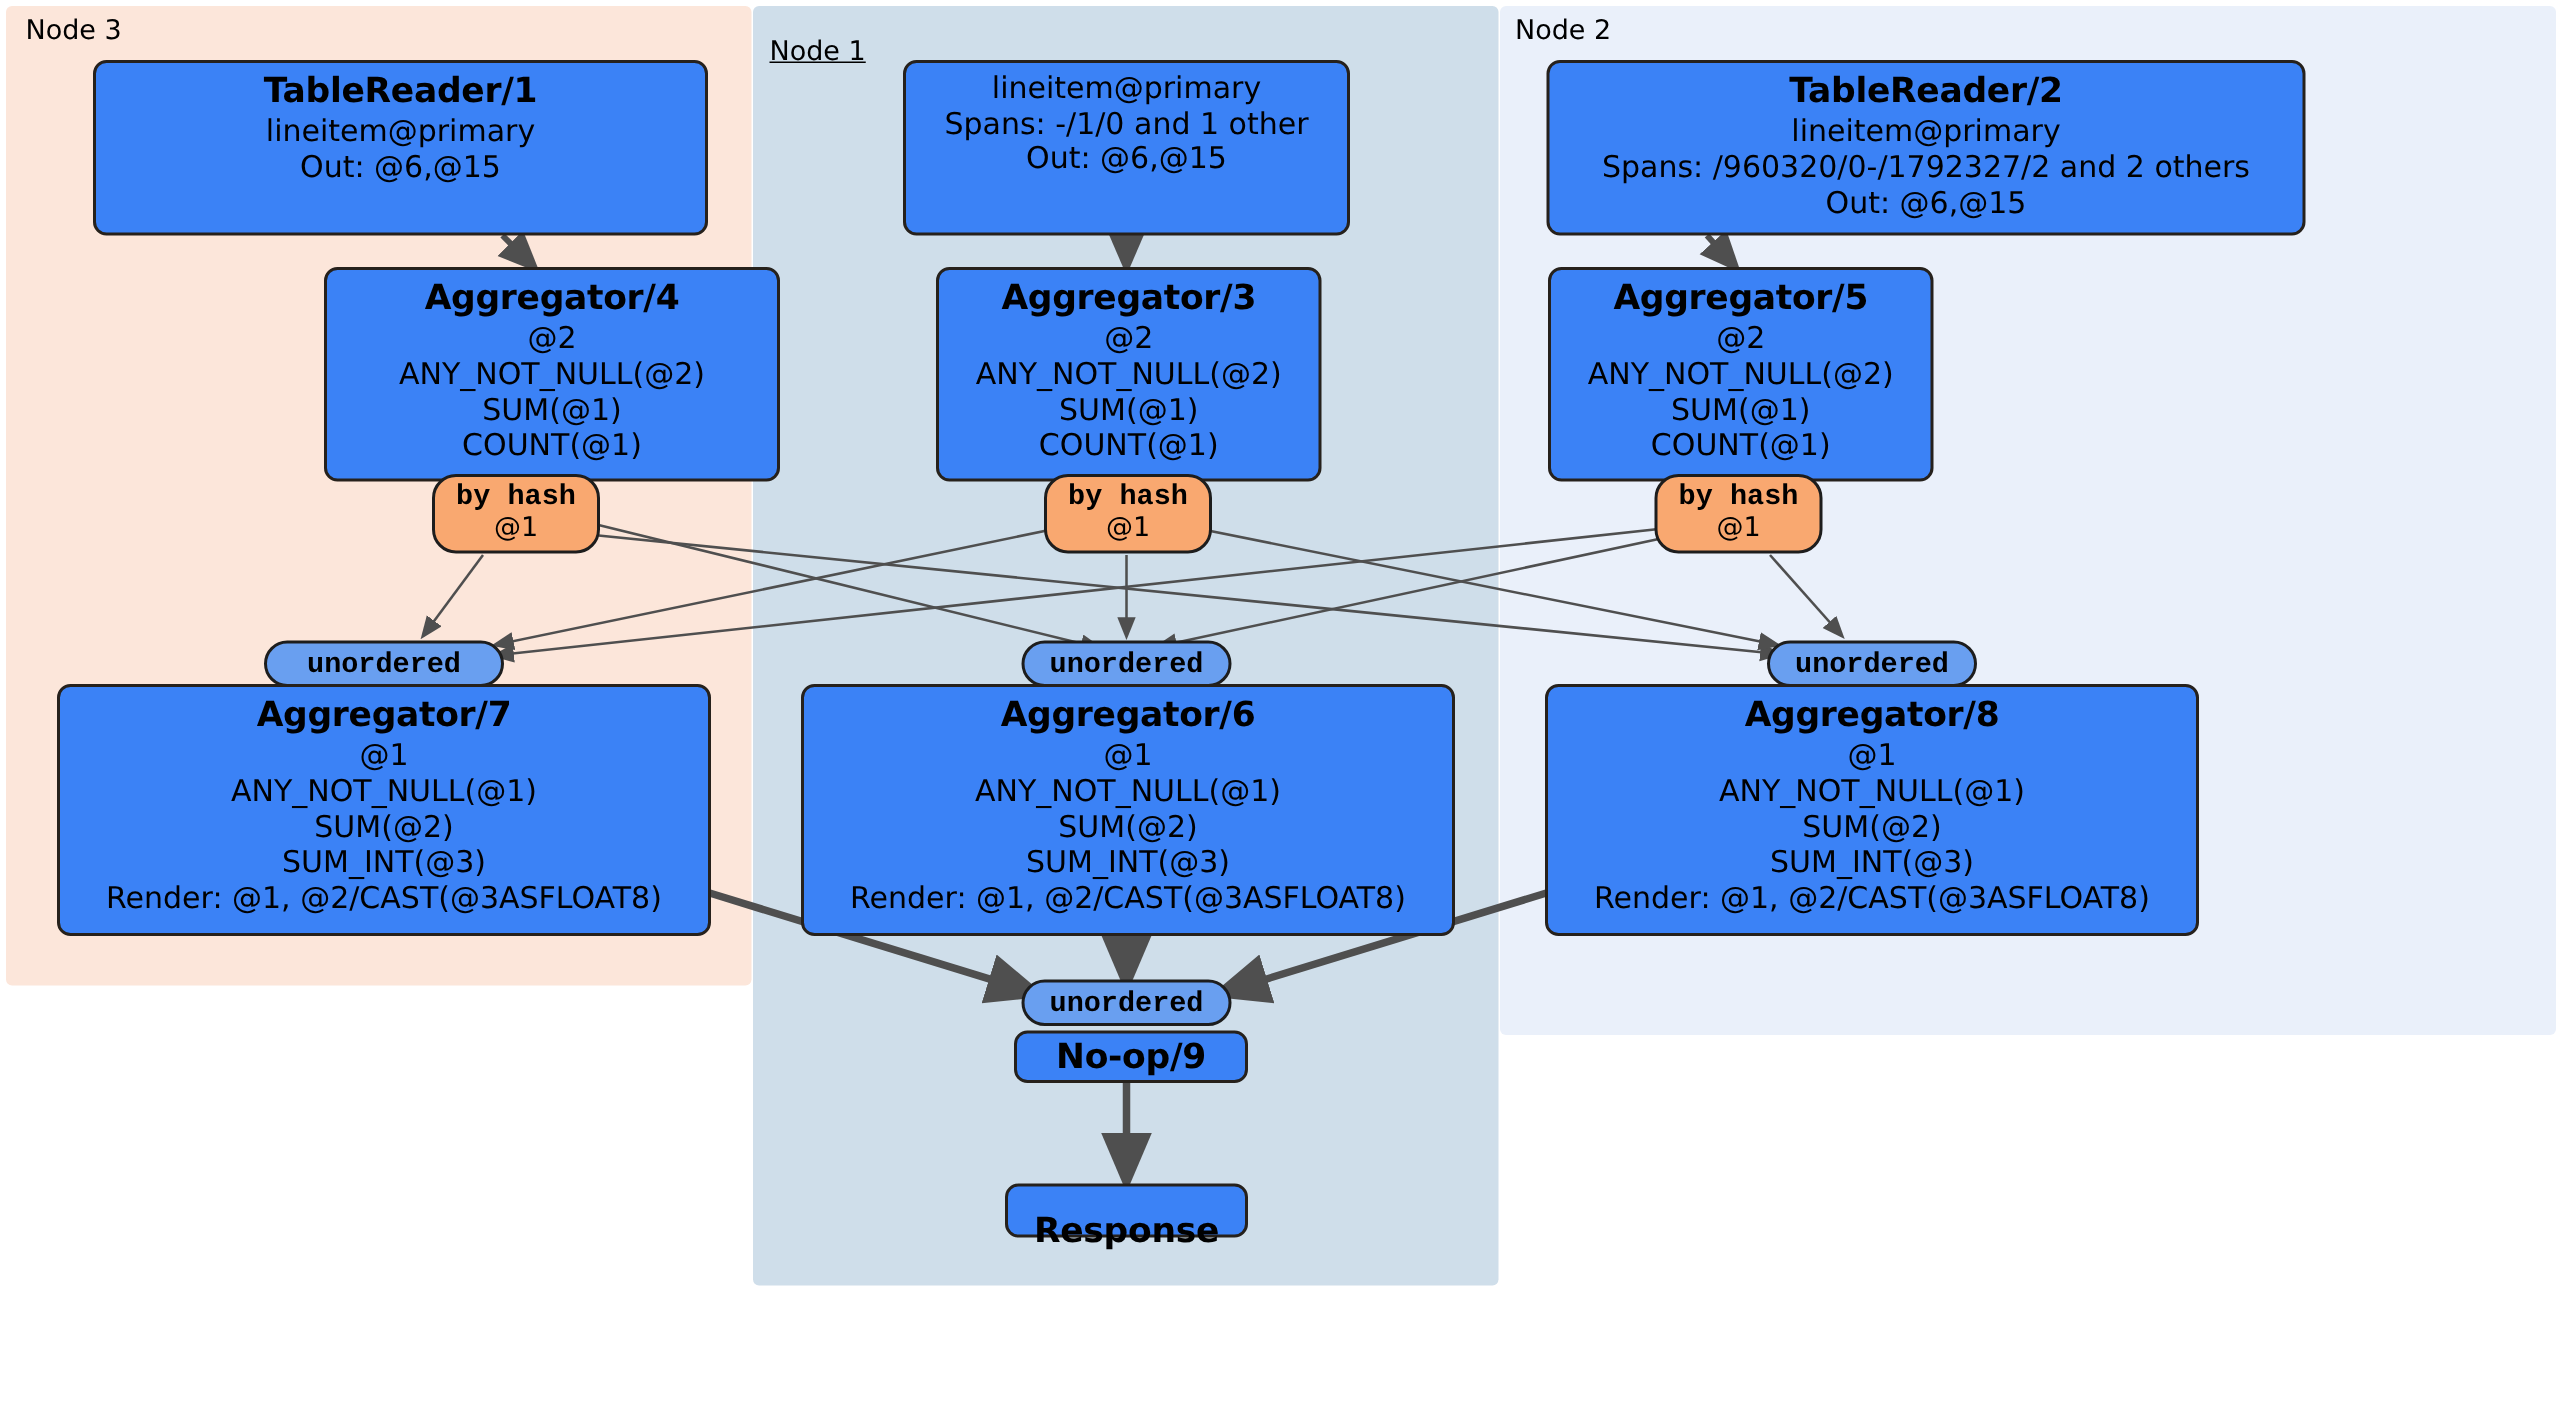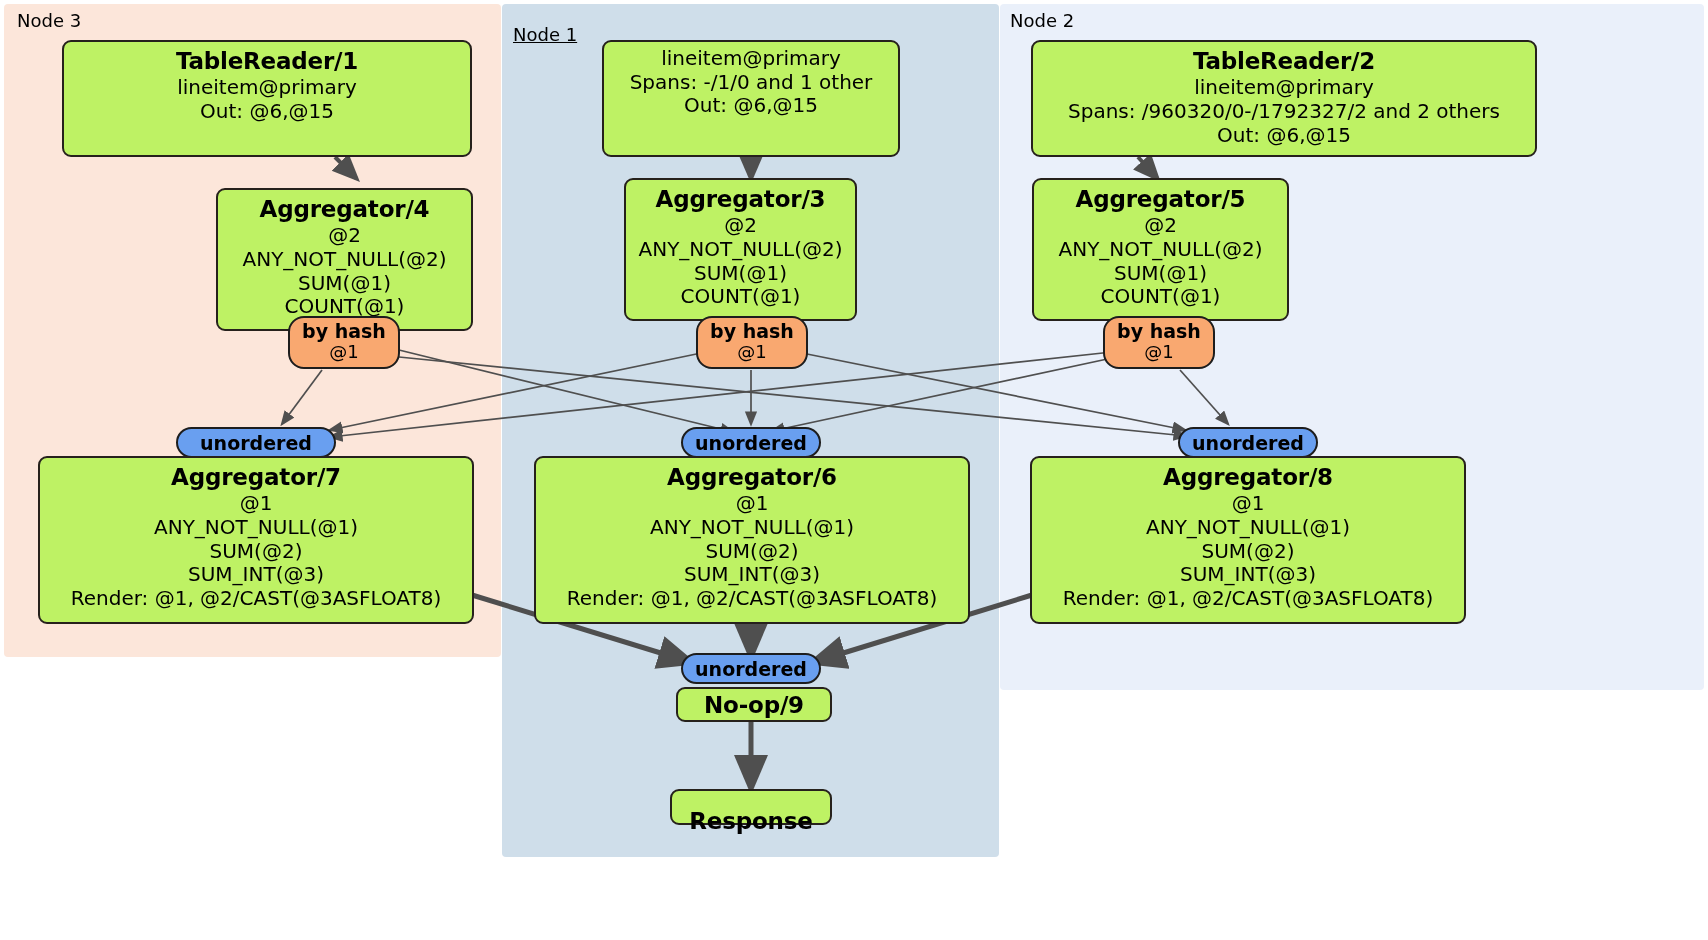--- a/index.html
+++ b/index.html
@@ -24,21 +24,21 @@
     position: absolute;
     font-size: 18px;
     color: #000;
     white-space: nowrap;
   }
 
   
   .proc {
     position: absolute;
     box-sizing: border-box;
-    background: #bef264;
+    background: #3b82f6;
     border: 2px solid #26211c;
     border-radius: 9px;
     text-align: center;
     padding: 5px 8px 6px 8px;
     line-height: 1.18;
     font-size: 20px;
     color: #000;
     white-space: nowrap;
   }
   .proc .t {
@@ -56,21 +56,21 @@
     box-sizing: border-box;
     border: 2px solid #1d1d1d;
     border-radius: 16px;
     text-align: center;
     font-size: 19px;
     line-height: 1.12;
     color: #000;
     padding-top: 3px;
     white-space: nowrap;
   }
-  .router .rt { display:block; font-weight: bold; font-size: 19px; }
+  .router .rt { display:block; font-weight: bold; font-size: 19px; font-family: Liberation Mono, monospace; }
   .router .rs { display:block; font-weight: normal; font-size: 18px; }
   .router.hash { background: #f9a870; }
   .router.unord { background: #699ff0; border-radius: 18px; }
 
   svg.edges { position: absolute; left:0; top:0; width:1708px; height:940px; pointer-events:none; }
 </style>
 </head>
 <body>
 
 <div id="stage">
@@ -131,29 +131,29 @@
     <span class="l">Out: @6,@15</span>
   </div>
 
   <div class="proc" style="left:1031px; top:40px; width:506px; height:117px;">
     <span class="t">TableReader/2</span>
     <span class="l">lineitem@primary</span>
     <span class="l">Spans: /960320/0-/1792327/2 and 2 others</span>
     <span class="l">Out: @6,@15</span>
   </div>
 
-  <div class="proc" style="left:216px; top:188px; width:257px; height:143px;">
+  <div class="proc" style="left:216px; top:178px; width:304px; height:143px;">
     <span class="t">Aggregator/4</span>
     <span class="l">@2</span>
     <span class="l">ANY_NOT_NULL(@2)</span>
     <span class="l">SUM(@1)</span>
     <span class="l">COUNT(@1)</span>
   </div>
 
-  <div class="proc" style="left:624px; top:178px; width:233px; height:143px;">
+  <div class="proc" style="left:624px; top:178px; width:257px; height:143px;">
     <span class="t">Aggregator/3</span>
     <span class="l">@2</span>
     <span class="l">ANY_NOT_NULL(@2)</span>
     <span class="l">SUM(@1)</span>
     <span class="l">COUNT(@1)</span>
   </div>
 
   <div class="proc" style="left:1032px; top:178px; width:257px; height:143px;">
     <span class="t">Aggregator/5</span>
     <span class="l">@2</span>

